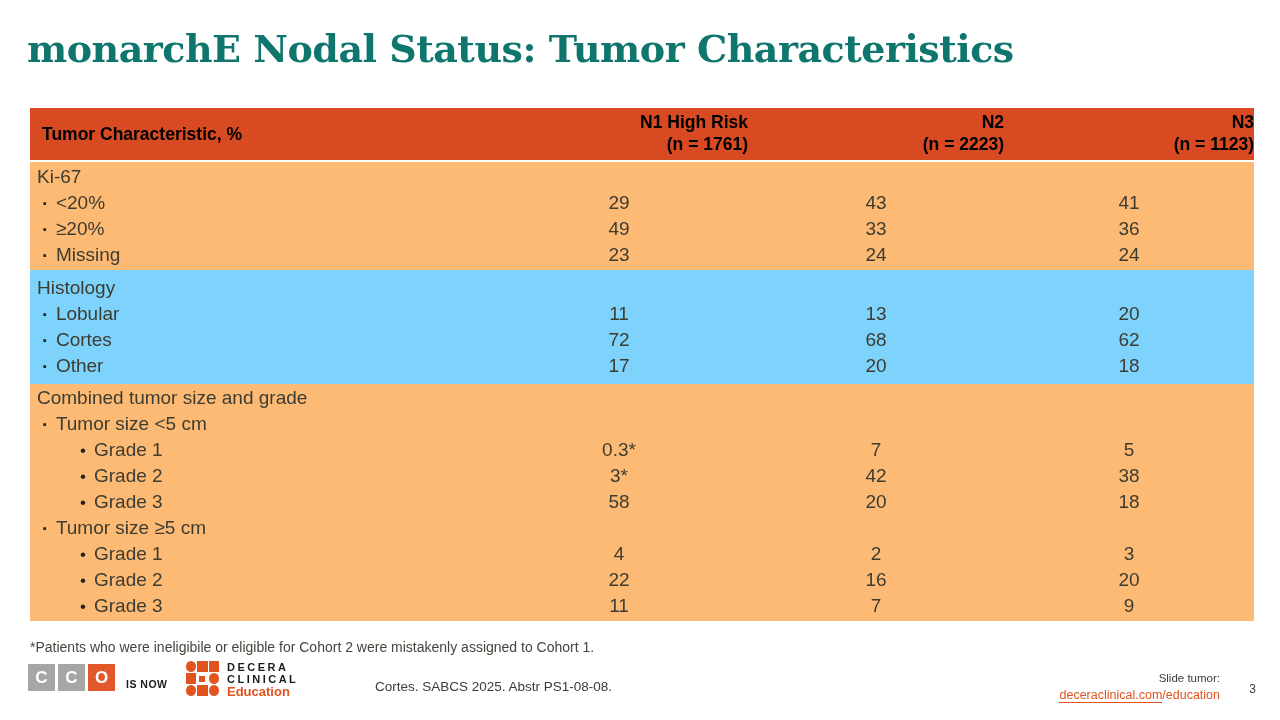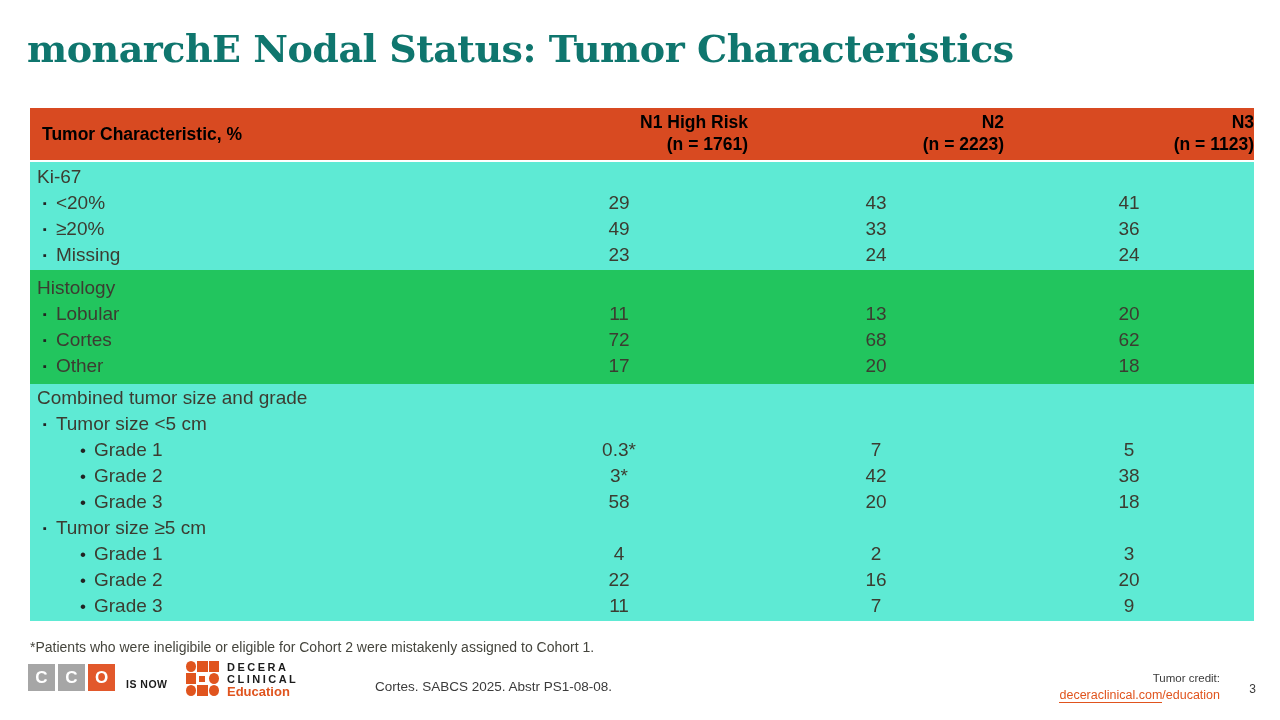--- a/index.html
+++ b/index.html
@@ -14,22 +14,22 @@
   }
   .table{position:absolute;left:30px;top:108px;width:1224px;}
   .grid-row{display:grid;grid-template-columns:460px 258px 256px 250px;}
   .thead{
     background:#D84A21;color:#000000;height:52px;align-items:center;
     font-weight:700;
   }
   .th-label{font-size:17.5px;padding-left:12px;}
   .th-col{text-align:right;font-size:17.5px;line-height:1.25;}
   .section{width:100%;}
-  .section.cream{background:#5eead4;}
-  .section.white{background:#22c55e;}
+  .section.cream{background:#fdba74;}
+  .section.white{background:#7dd3fc;}
   .section.first{margin-top:2px;}
   .sec-pad-a{padding:2px 0;}
   .sec-pad-b{padding:5px 0;}
   .sec-pad-c{padding:1px 0 2px 0;}
   .trow{height:26px;align-items:center;font-size:19px;color:#3C3C31;}
   .row-label{display:flex;align-items:center;white-space:nowrap;}
   .lvl0{padding-left:7px;}
   .lvl1{padding-left:13px;}
   .lvl2{padding-left:50px;}
   .b-sq{font-size:11px;margin-right:9px;color:#222222;line-height:1;}
@@ -273,19 +273,19 @@
     <div class="d-text">
       <div class="d-l1">DECERA</div>
       <div class="d-l2">CLINICAL</div>
       <div class="d-l3">Education</div>
     </div>
   </div>
 
   <div class="citation">Cortes. SABCS 2025. Abstr PS1-08-08.</div>
 
   <div class="credit">
-    <div class="credit-label">Tumor credit:</div>
+    <div class="credit-label">Slide tumor:</div>
     <div class="credit-link"><span class="u">deceraclinical.com</span><span>/education</span></div>
   </div>
 
   <div class="pagenum">3</div>
 
 </div>
 
 </body></html>

